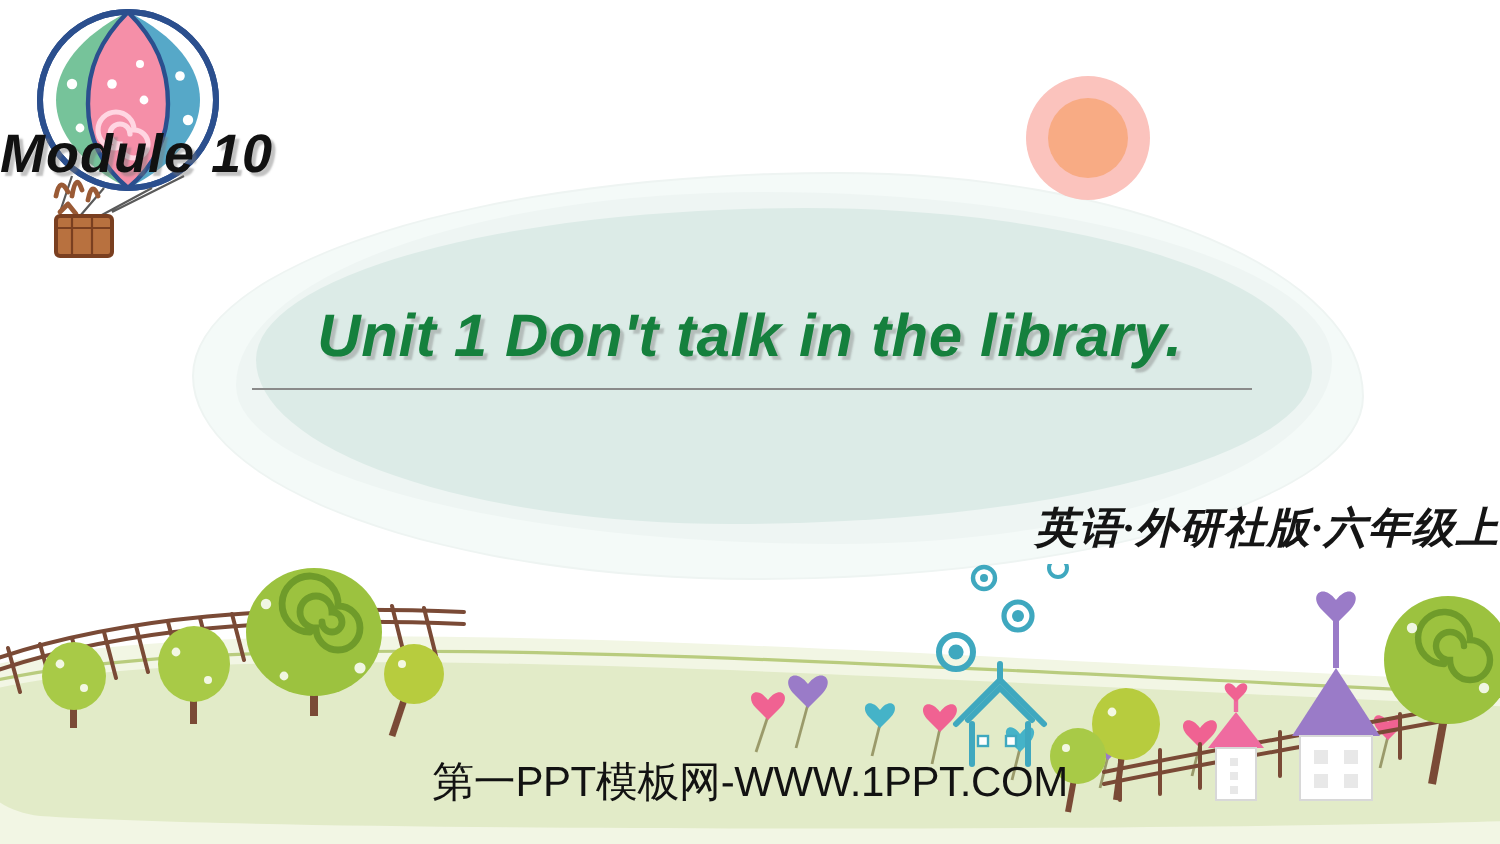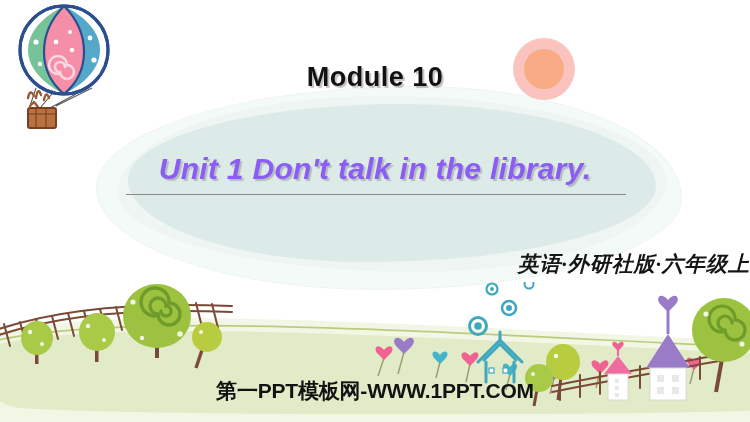--- a/index.html
+++ b/index.html
@@ -77,37 +77,38 @@
     border-radius: 50%;
     background: #f8ab84;
   }
 
   
   .module-title {
     position: absolute;
     left: 0;
     top: 62px;
     width: 750px;
-    text-align: center;
+    text-align: left;
     font-size: 27px;
     font-weight: bold;
+    font-style: italic;
     color: #111111;
     letter-spacing: 0.5px;
     text-shadow: 2px 2px 1px rgba(120,120,120,0.45);
   }
   .unit-title {
     position: absolute;
     left: 0;
     top: 152px;
     width: 750px;
     text-align: center;
     font-size: 30px;
     font-weight: bold;
     font-style: italic;
-    color: #8b5cf6;
+    color: #15803d;
     letter-spacing: 0.3px;
     text-shadow: 2px 2px 1px rgba(120,120,120,0.4);
   }
   .title-rule {
     position: absolute;
     left: 126px;
     top: 194px;
     width: 500px;
     height: 1px;
     background: #8a8a8a;
@@ -136,21 +137,21 @@
   }
 
   
   .watermark {
     position: absolute;
     left: 0;
     top: 377px;
     width: 750px;
     text-align: center;
     font-size: 21px;
-    font-weight: bold;
+    font-weight: normal;
     color: #121212;
     letter-spacing: -0.2px;
   }
 </style>
 </head>
 <body>
 
 <div id="slide">
 
   <div class="blob-outer"></div>

